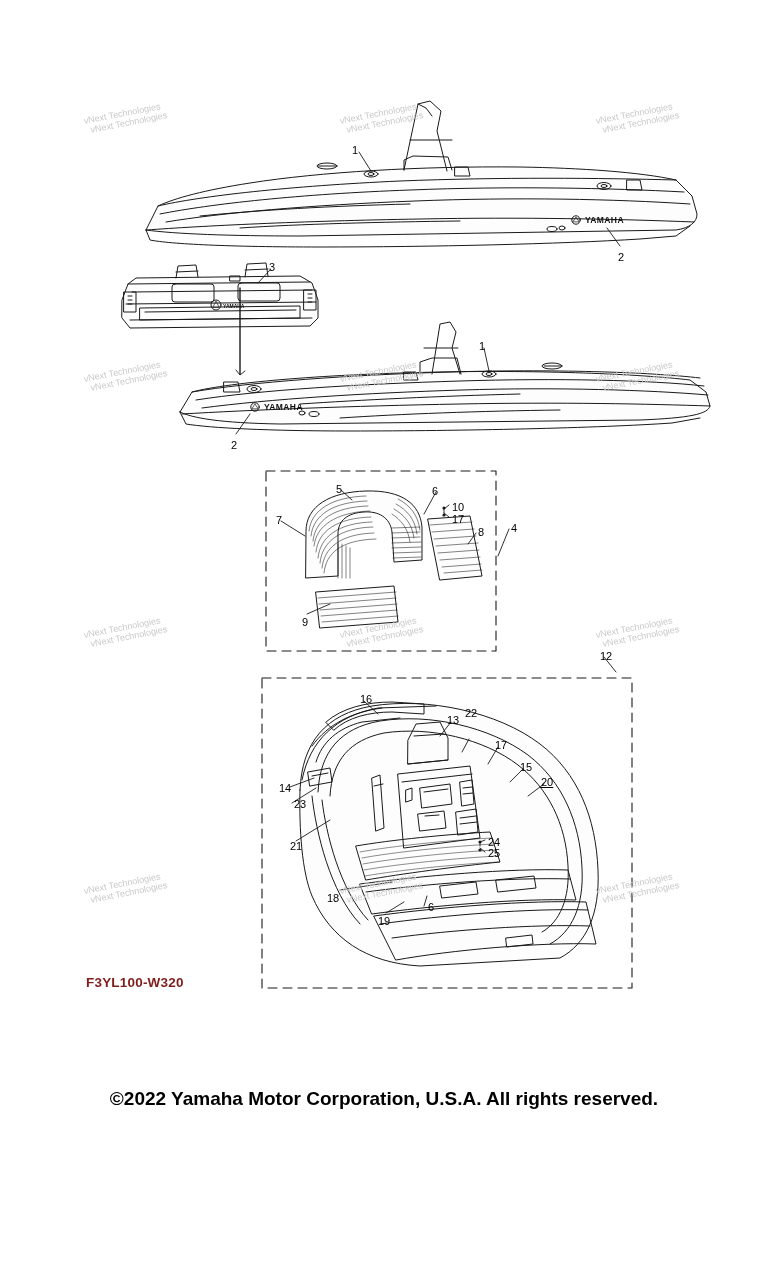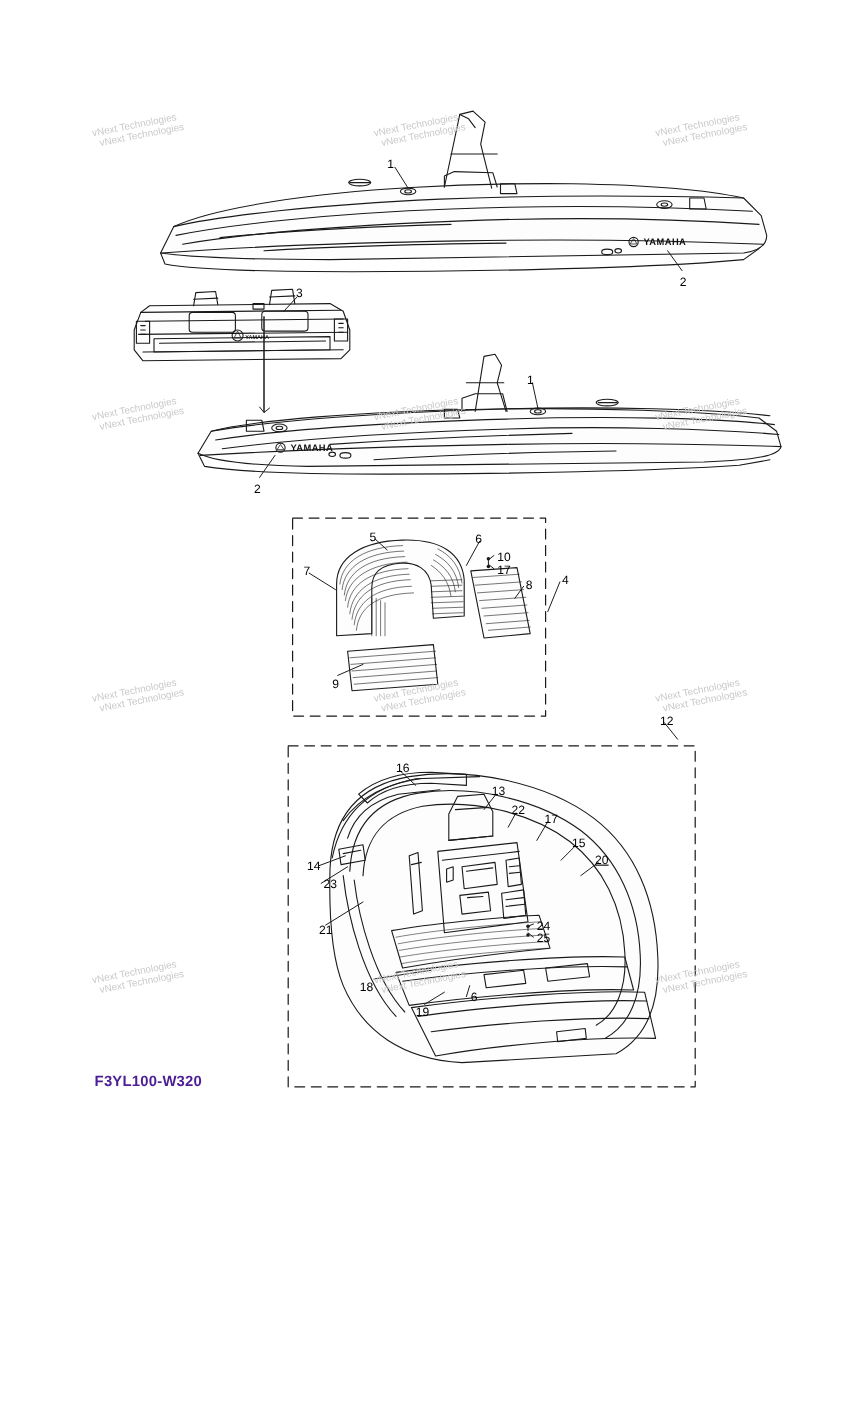--- a/index.html
+++ b/index.html
@@ -36,21 +36,21 @@
     white-space: nowrap;
   }
   .partcode {
     position: absolute;
     left: 86px;
     top: 975px;
     font-family: "Liberation Sans", sans-serif;
     font-size: 13.5px;
     font-weight: bold;
     letter-spacing: 0.2px;
-    color: #4c1d95;
+    color: #7f1d1d;
   }
   .copyright {
     position: absolute;
     left: 0;
     top: 1088px;
     width: 768px;
     text-align: center;
     font-family: "Liberation Sans", sans-serif;
     font-size: 19px;
     font-weight: bold;
@@ -372,28 +372,29 @@
   <div class="callout" style="left:432px; top:486px;">6</div>
   <div class="callout" style="left:452px; top:502px;">10</div>
   <div class="callout" style="left:276px; top:515px;">7</div>
   <div class="callout" style="left:452px; top:514px;">17</div>
   <div class="callout" style="left:478px; top:527px;">8</div>
   <div class="callout" style="left:511px; top:523px;">4</div>
   <div class="callout" style="left:302px; top:617px;">9</div>
   <div class="callout" style="left:600px; top:651px;">12</div>
   <div class="callout" style="left:360px; top:694px;">16</div>
   <div class="callout" style="left:447px; top:715px;">13</div>
-  <div class="callout" style="left:465px; top:732px;">22</div>
+  <div class="callout" style="left:465px; top:708px;">22</div>
   <div class="callout" style="left:495px; top:740px;">17</div>
   <div class="callout" style="left:520px; top:762px;">15</div>
   <div class="callout" style="left:541px; top:777px;text-decoration:underline;">20</div>
   <div class="callout" style="left:279px; top:783px;">14</div>
   <div class="callout" style="left:294px; top:799px;">23</div>
   <div class="callout" style="left:488px; top:837px;">24</div>
   <div class="callout" style="left:488px; top:848px;">25</div>
   <div class="callout" style="left:290px; top:841px;">21</div>
   <div class="callout" style="left:327px; top:893px;">18</div>
   <div class="callout" style="left:428px; top:902px;">6</div>
   <div class="callout" style="left:378px; top:916px;">19</div>
 
   <div class="partcode">F3YL100-W320</div>
+  <div class="copyright">©2022 Yamaha Motor Corporation, U.S.A. All rights reserved.</div>
 
 </div>
 
 </body></html>

